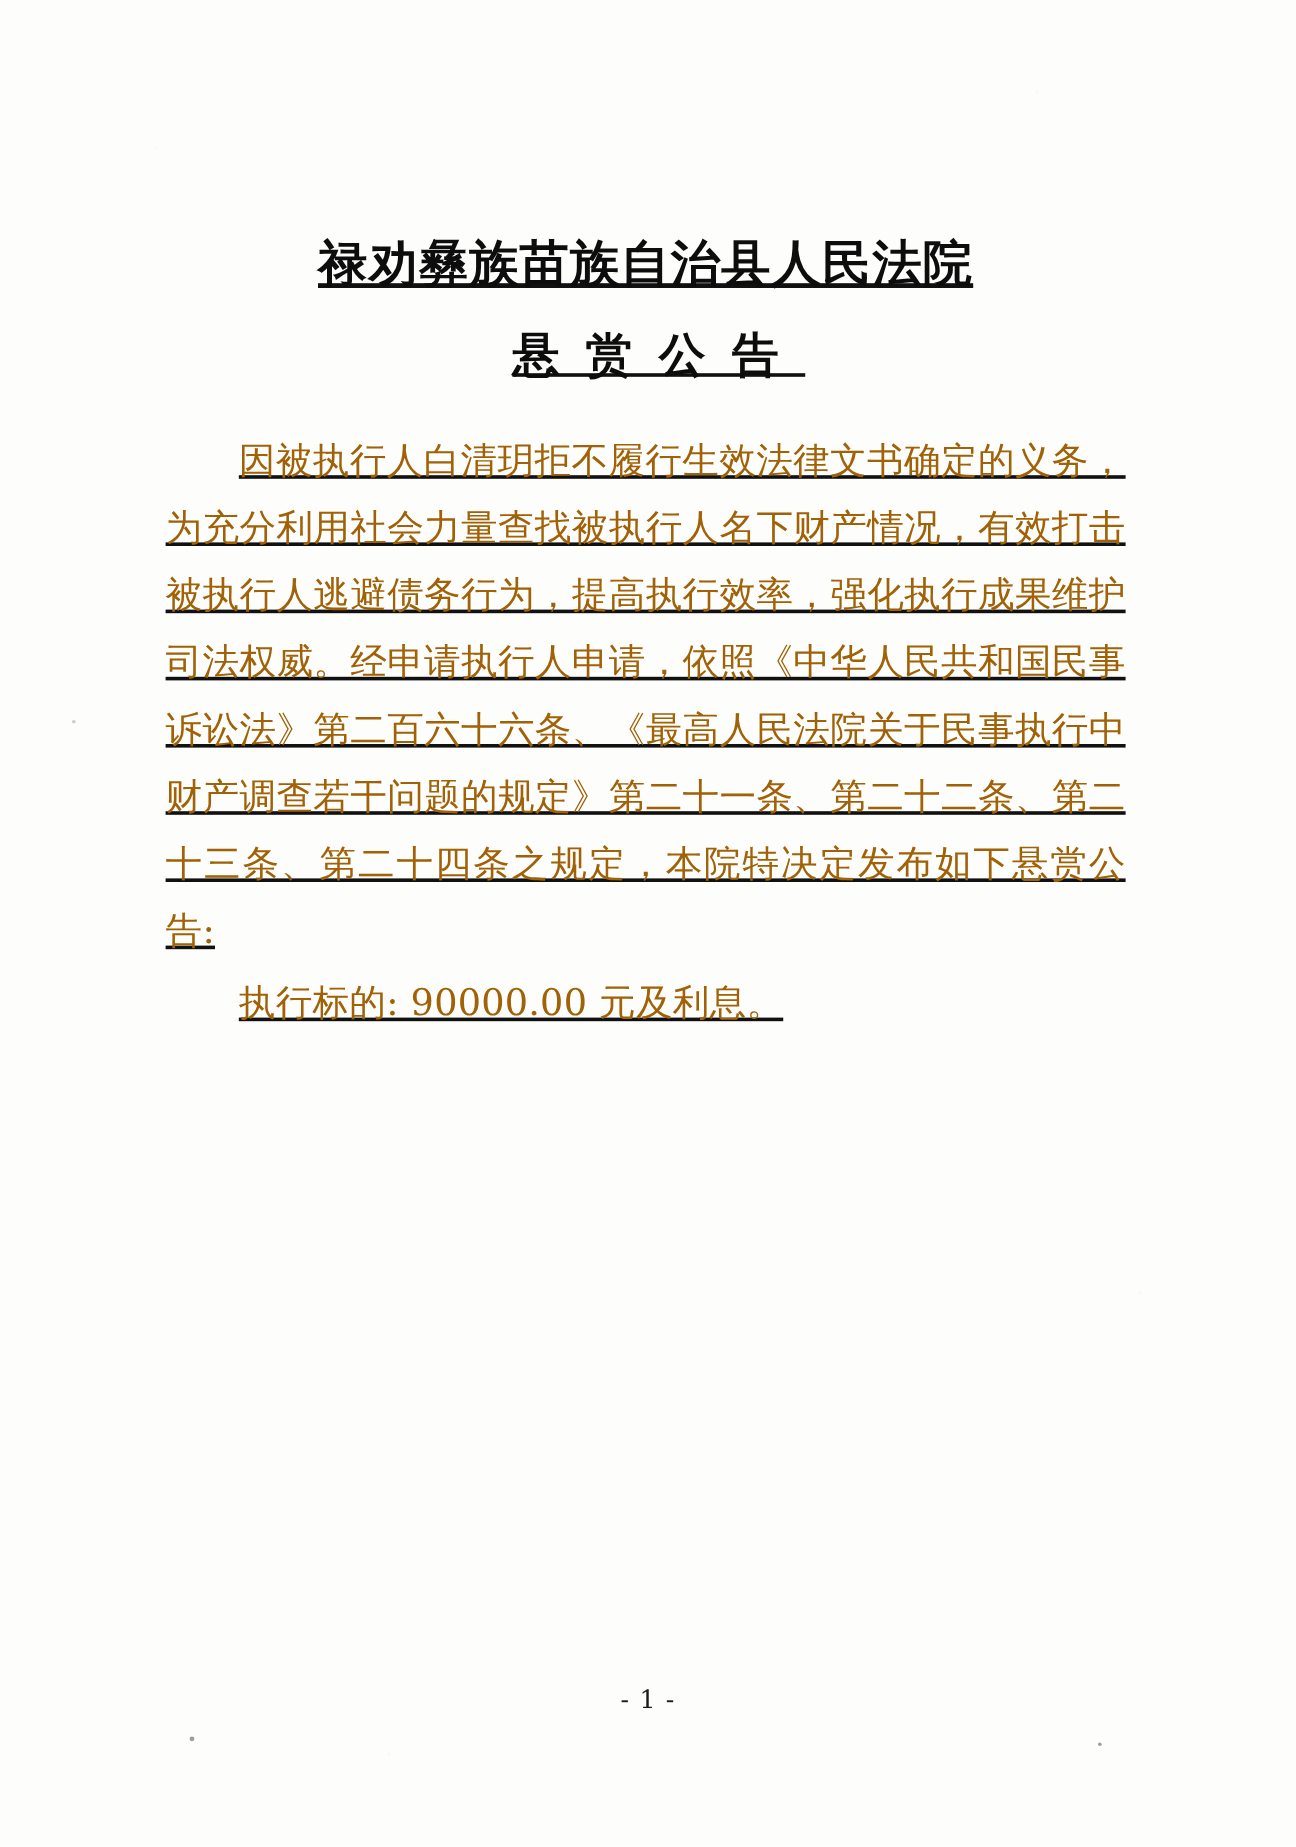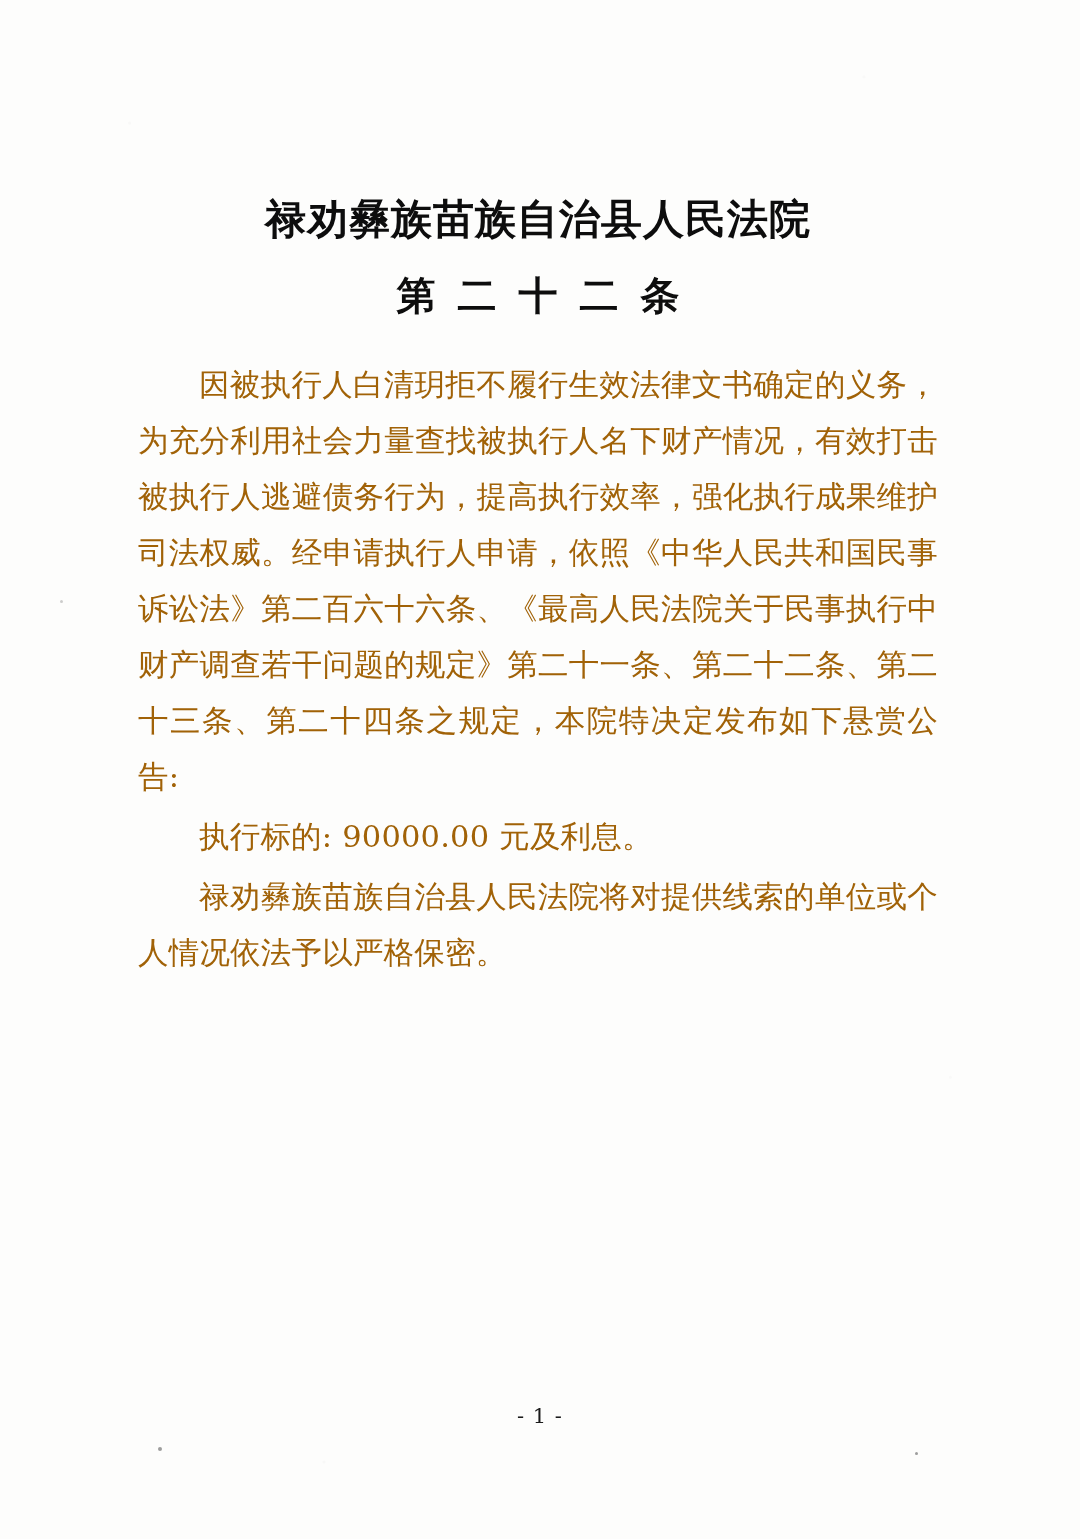--- a/index.html
+++ b/index.html
@@ -32,20 +32,21 @@
       radial-gradient(circle at 12% 8%, rgba(0,0,0,0.018) 0 1px, transparent 2px),
       radial-gradient(circle at 80% 5%, rgba(0,0,0,0.015) 0 1px, transparent 2px),
       radial-gradient(circle at 30% 95%, rgba(0,0,0,0.02) 0 1px, transparent 2px),
       radial-gradient(circle at 88% 70%, rgba(0,0,0,0.015) 0 1px, transparent 2px);
   }
   .content {
     position: absolute;
     left: 138px;
     top: 0;
     width: 800px;
+    text-decoration: underline;
   }
   .title-court {
     margin-top: 192px;
     text-align: center;
     font-size: 41px;
     font-weight: bold;
     letter-spacing: 1px;
     font-family: "DejaVu Serif", "Liberation Serif", serif;
     color: #0d0d0d;
     white-space: nowrap;
@@ -94,23 +95,22 @@
 <div class="page">
   <div class="paper-noise"></div>
 
   <span class="speck" style="left:158px; top:1447px; width:4px; height:4px;"></span>
   <span class="speck" style="left:915px; top:1452px; width:3px; height:3px;"></span>
   <span class="speck" style="left:60px; top:600px; width:3px; height:3px; opacity:.5;"></span>
 
   <div class="content">
     <div class="title-court">禄劝彝族苗族自治县人民法院</div>
 
-    <div class="title-notice">第二十二条</div>
+    <div class="title-notice">悬赏公告</div>
 
     <div class="body-block">
       <p class="para">因被执行人白清玥拒不履行生效法律文书确定的义务，为充分利用社会力量查找被执行人名下财产情况，有效打击被执行人逃避债务行为，提高执行效率，强化执行成果维护司法权威。经申请执行人申请，依照《中华人民共和国民事诉讼法》第二百六十六条、《最高人民法院关于民事执行中财产调查若干问题的规定》第二十一条、第二十二条、第二十三条、第二十四条之规定，本院特决定发布如下悬赏公告:</p>
       <p class="para">执行标的: 90000.00 元及利息。</p>
-      <p class="para">禄劝彝族苗族自治县人民法院将对提供线索的单位或个人情况依法予以严格保密。</p>
     </div>
   </div>
 
   <div class="footer-page">- 1 -</div>
 </div>
 
 </body></html>

